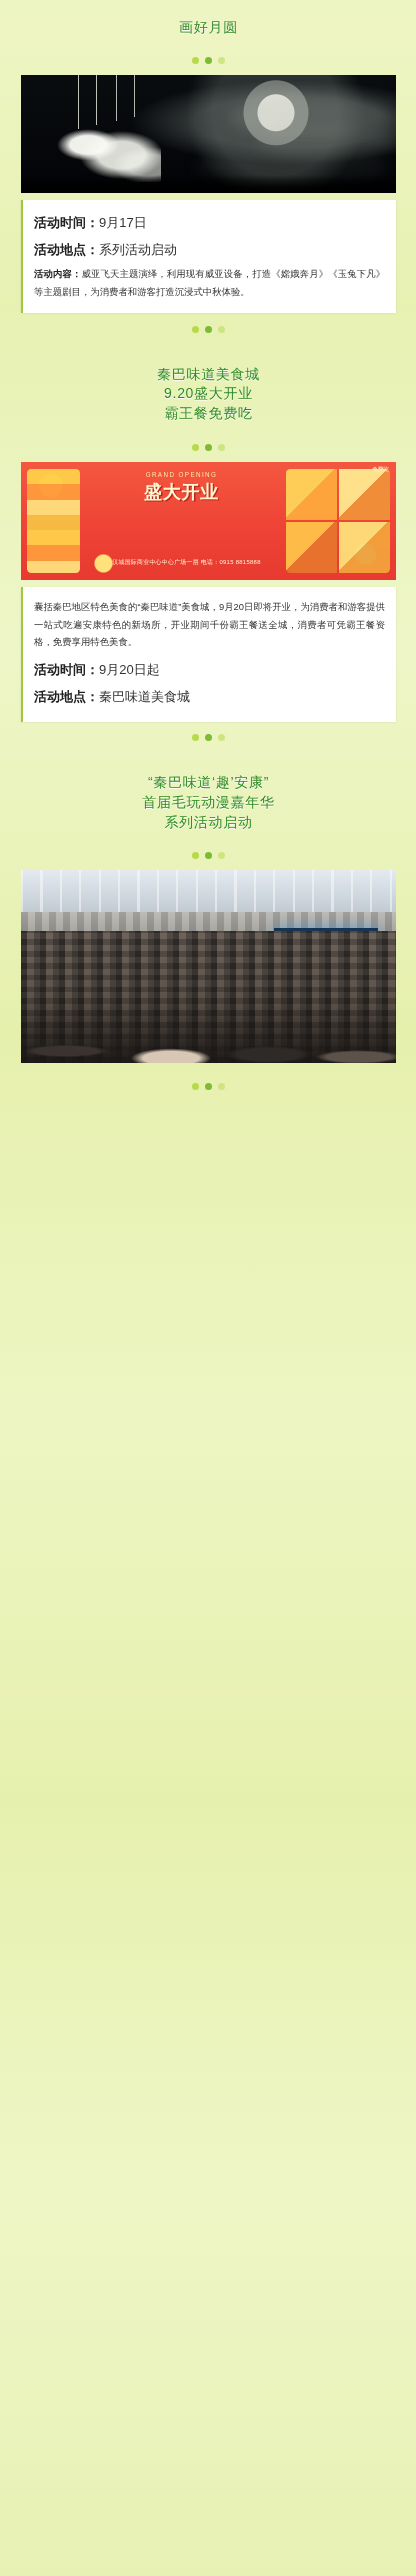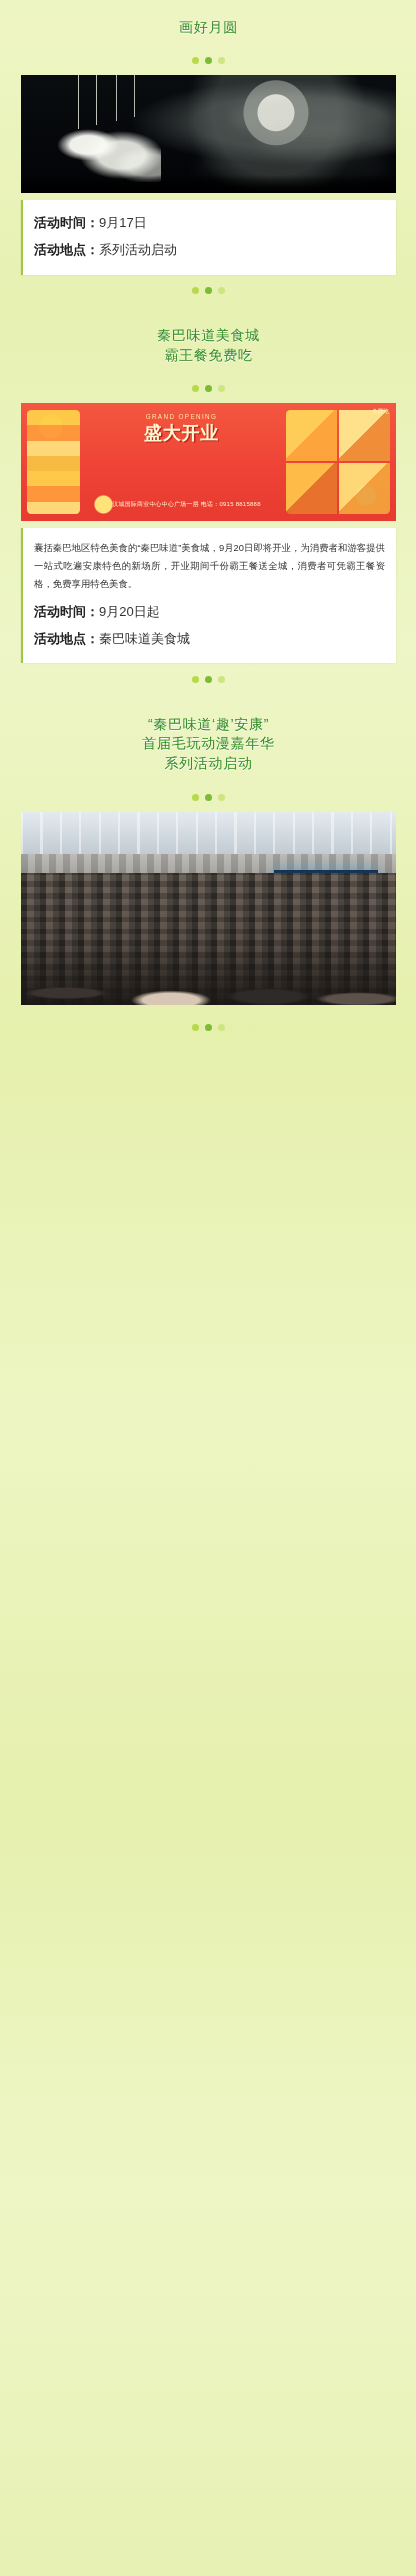--- a/index.html
+++ b/index.html
@@ -272,32 +272,36 @@
 
     <div class="spacer-sm"></div>
 
     <div class="card">
       <div class="row">
         <span class="label">活动时间：</span><span class="val">9月17日</span>
       </div>
       <div class="row">
         <span class="label">活动地点：</span><span class="val">系列活动启动</span>
       </div>
+      <div class="para">
+        <span class="label">活动内容：</span><span>威亚飞天主题演绎，利用现有威亚设备，打造《嫦娥奔月》《玉兔下凡》等主题剧目，为消费者和游客打造沉浸式中秋体验。</span>
+      </div>
     </div>
 
     <div class="dots">
       <span class="dot d1"></span>
       <span class="dot d2"></span>
       <span class="dot d3"></span>
     </div>
   </div>
 
   <div class="section">
     <div class="title-block">
       <div class="title-line">秦巴味道美食城</div>
+      <div class="title-line">9.20盛大开业</div>
       <div class="title-line">霸王餐免费吃</div>
     </div>
 
     <div class="dots">
       <span class="dot d1"></span>
       <span class="dot d2"></span>
       <span class="dot d3"></span>
     </div>
 
     <div class="media-wrap">

